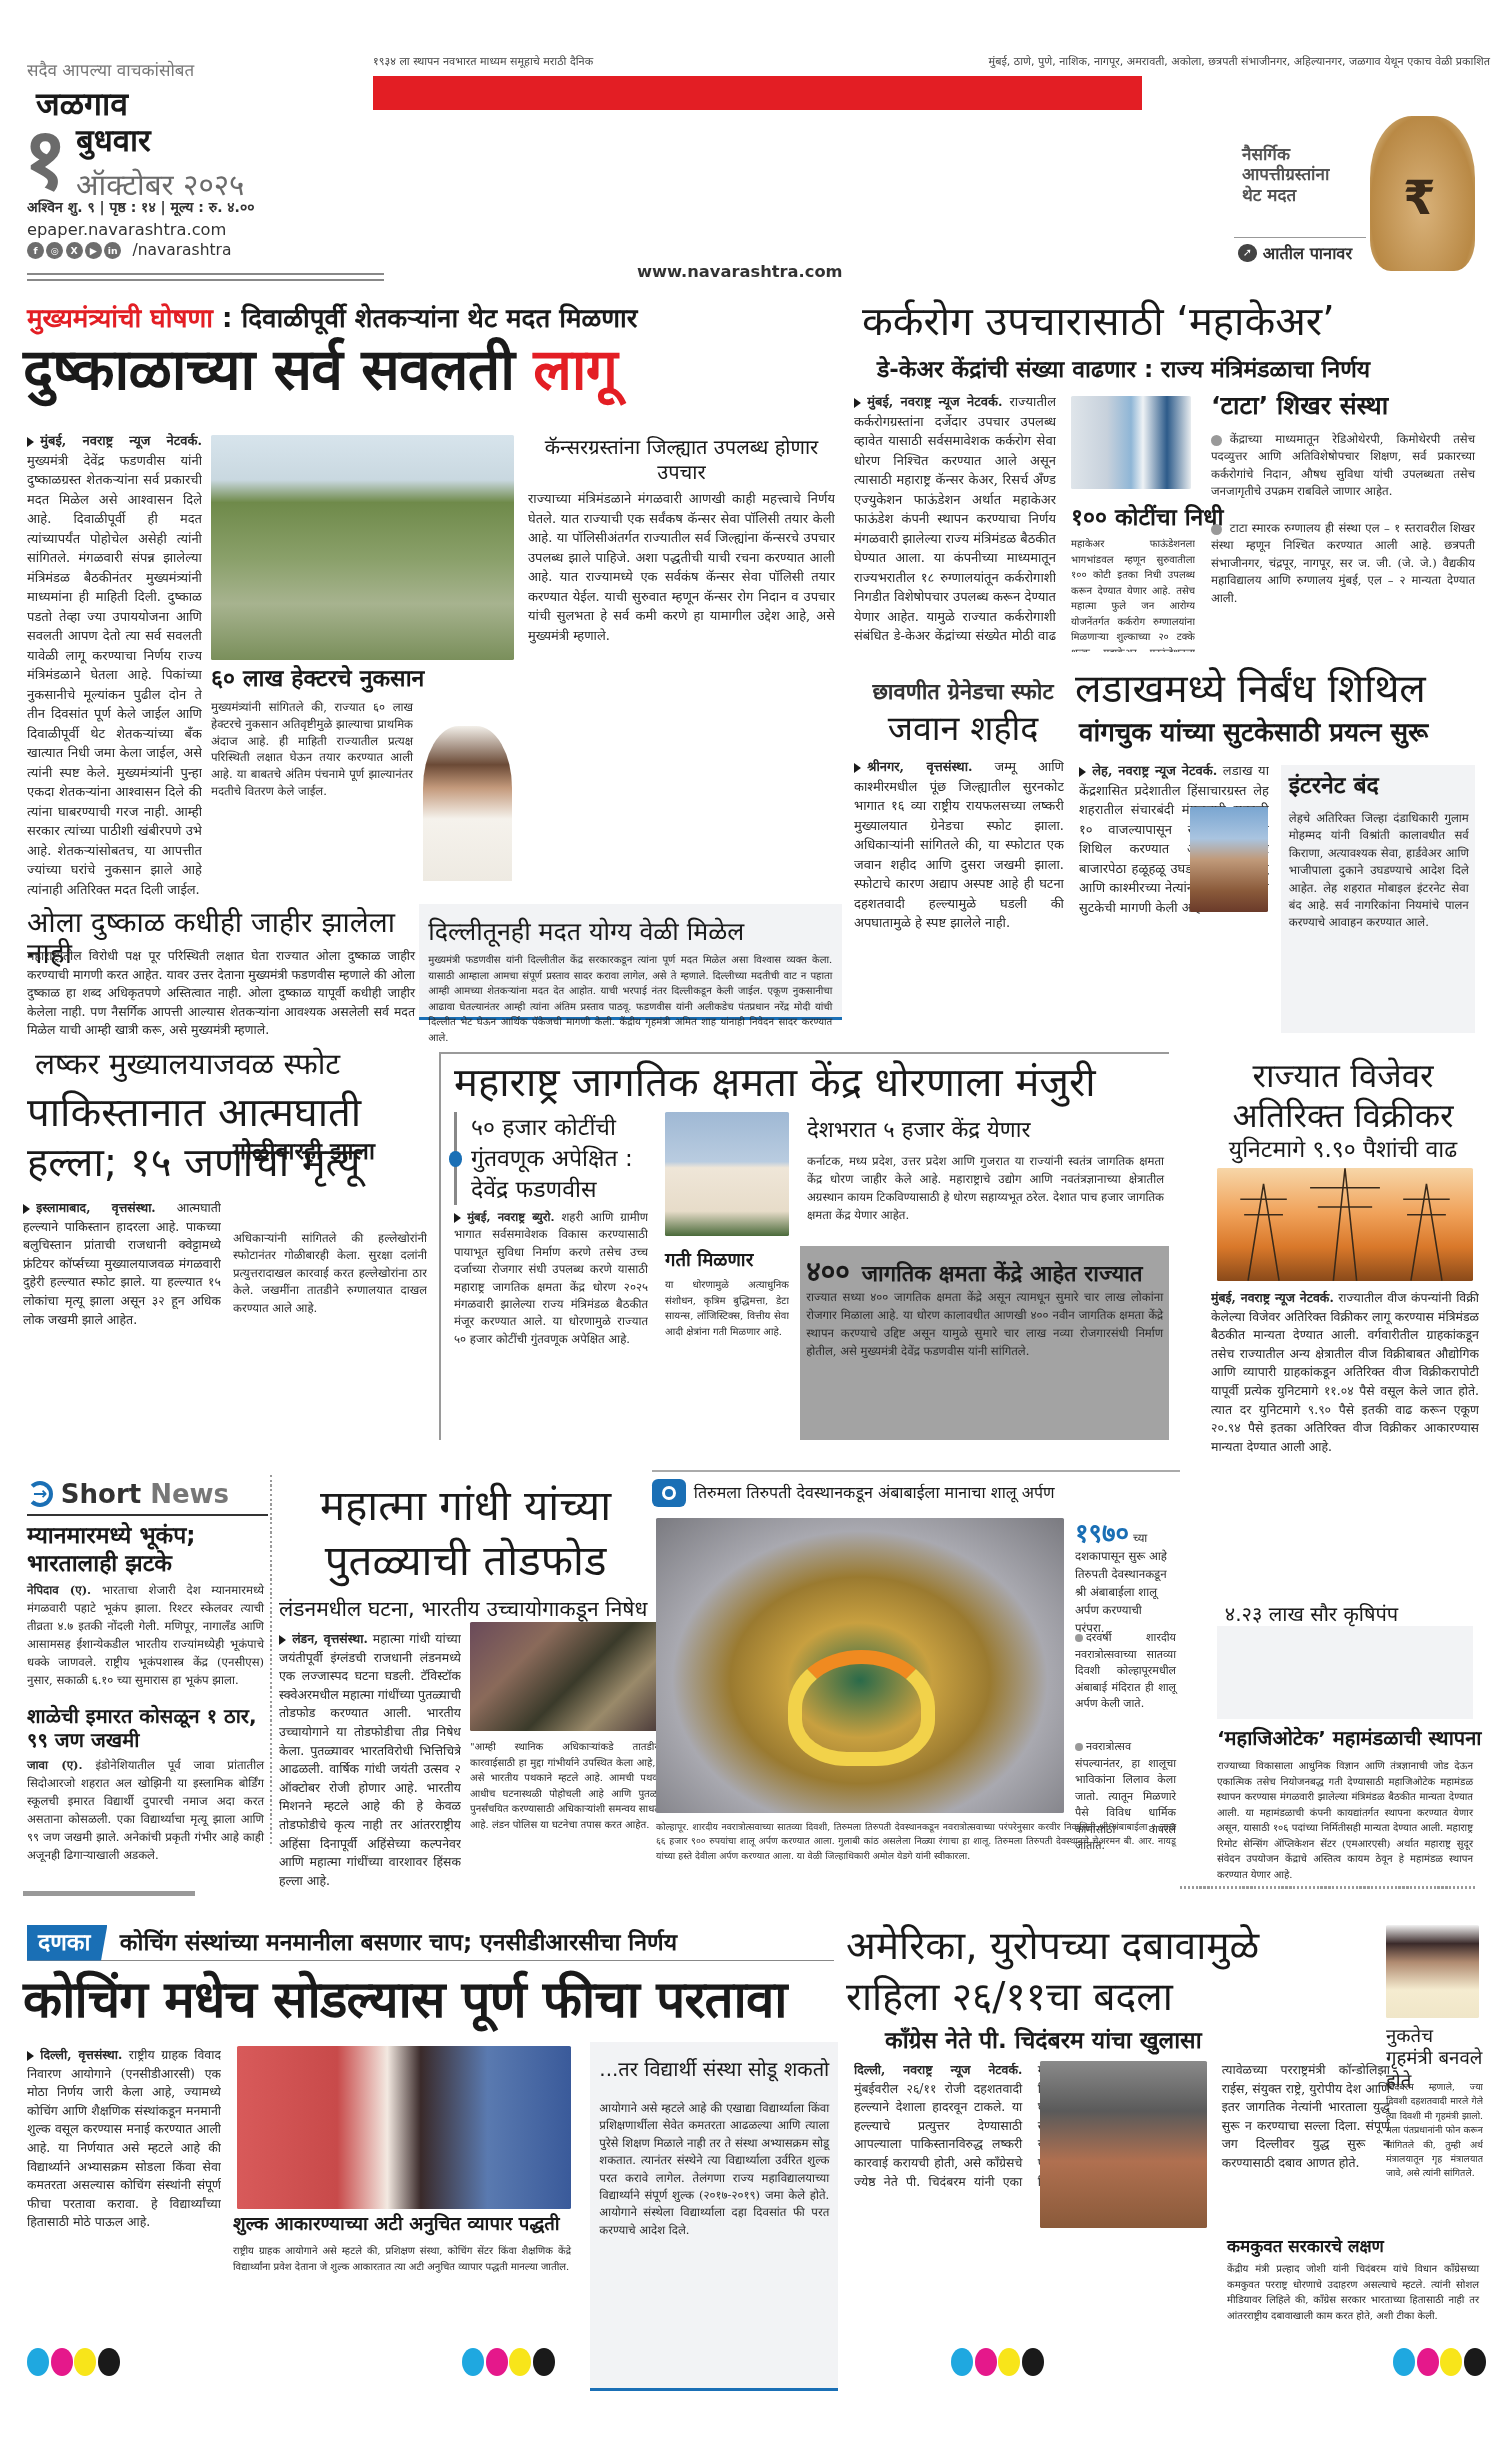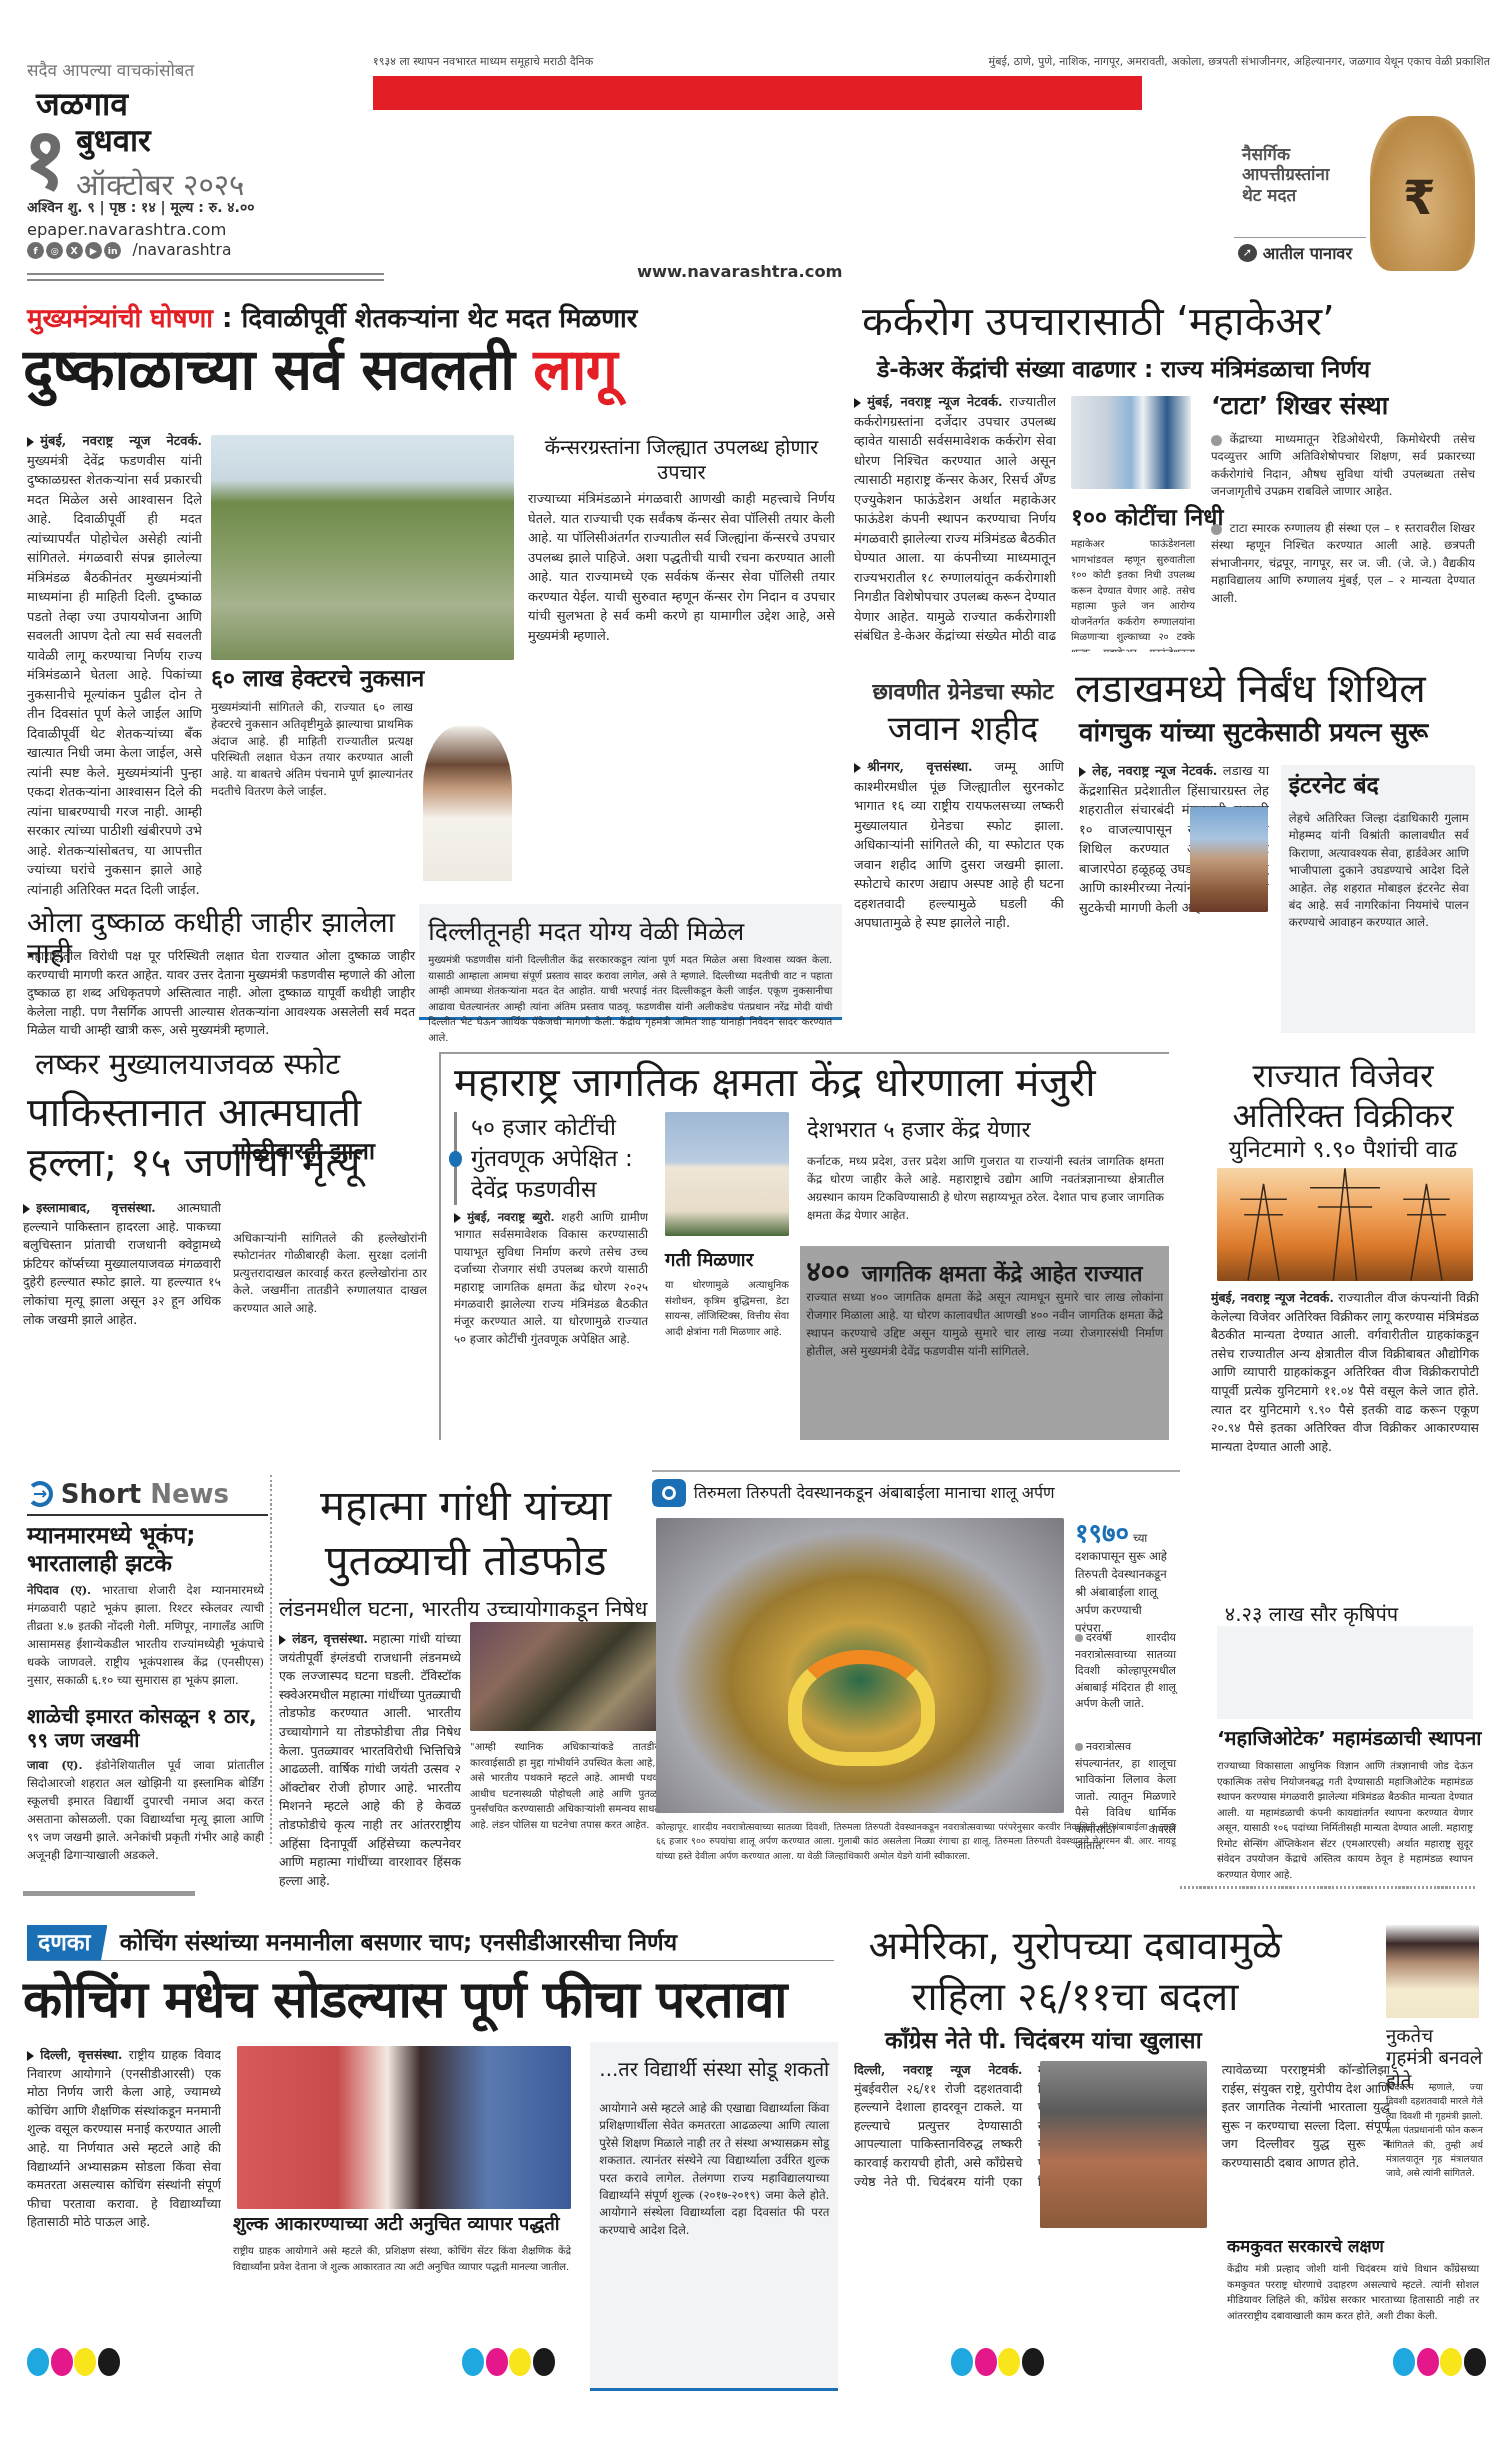--- a/index.html
+++ b/index.html
@@ -225,21 +225,21 @@
   <span class="bullet"></span><b>दिल्ली, वृत्तसंस्था.</b> <span>राष्ट्रीय ग्राहक विवाद निवारण आयोगाने (एनसीडीआरसी) एक मोठा निर्णय जारी केला आहे, ज्यामध्ये कोचिंग आणि शैक्षणिक संस्थांकडून मनमानी शुल्क वसूल करण्यास मनाई करण्यात आली आहे. या निर्णयात असे म्हटले आहे की विद्यार्थ्याने अभ्यासक्रम सोडला किंवा सेवा कमतरता असल्यास कोचिंग संस्थांनी संपूर्ण फीचा परतावा करावा. हे विद्यार्थ्यांच्या हितासाठी मोठे पाऊल आहे.</span>
 </div>
 <div class="photo" style="left:237px;top:2046px;width:334px;height:163px;background:linear-gradient(90deg,#d85a5a 0%,#c84a4a 30%,#f3e9e1 45%,#3a2a2a 55%,#5a7ab0 75%,#3a5a9a 100%)"></div>
 <div class="abs hd" style="left:233px;top:2214px;font-size:18.6px;white-space:nowrap">शुल्क आकारण्याच्या अटी अनुचित व्यापार पद्धती</div>
 <div class="abs body" style="left:233px;top:2243px;width:338px;font-size:10px;line-height:1.55">राष्ट्रीय ग्राहक आयोगाने असे म्हटले की, प्रशिक्षण संस्था, कोचिंग सेंटर किंवा शैक्षणिक केंद्रे विद्यार्थ्यांना प्रवेश देताना जे शुल्क आकारतात त्या अटी अनुचित व्यापार पद्धती मानल्या जातील.</div>
 <div class="abs shade" style="left:590px;top:2042px;width:248px;height:349px;border-bottom:3.9px solid #1a6fb5">
   <div class="hd" style="position:absolute;left:9.3px;top:15.5px;font-size:20px;font-weight:normal">...तर विद्यार्थी संस्था सोडू शकतो</div>
   <div class="body sm" style="position:absolute;left:9.3px;top:58px;width:230px;font-size:11.6px">आयोगाने असे म्हटले आहे की एखाद्या विद्यार्थ्याला किंवा प्रशिक्षणार्थीला सेवेत कमतरता आढळल्या आणि त्याला पुरेसे शिक्षण मिळाले नाही तर ते संस्था अभ्यासक्रम सोडू शकतात. त्यानंतर संस्थेने त्या विद्यार्थ्याला उर्वरित शुल्क परत करावे लागेल. तेलंगणा राज्य महाविद्यालयाच्या विद्यार्थ्याने संपूर्ण शुल्क (२०१७-२०१९) जमा केले होते. आयोगाने संस्थेला विद्यार्थ्याला दहा दिवसांत फी परत करण्याचे आदेश दिले.</div>
 </div>
 
-<div class="abs hd" style="left:846px;top:1921px;width:458px;font-size:39px;line-height:1.3;text-align:center;font-weight:normal">अमेरिका, युरोपच्या दबावामुळे राहिला २६/११चा बदला</div>
+<div class="abs hd" style="left:846px;top:1921px;width:458px;font-size:39px;line-height:1.3;text-align:left;font-weight:normal">अमेरिका, युरोपच्या दबावामुळे राहिला २६/११चा बदला</div>
 <div class="photo" style="left:1386px;top:1925px;width:93px;height:93px;background:linear-gradient(180deg,#f2f2f2 0%,#3a2a2a 20%,#b08a70 40%,#f5ecd0 70%,#f0e6c8 100%)"></div>
 <div class="abs hd" style="left:885px;top:2028px;font-size:23px;white-space:nowrap">काँग्रेस नेते पी. चिदंबरम यांचा खुलासा</div>
 <div class="abs body sm" style="left:854px;top:2061px;width:536px;height:303px;overflow:hidden;columns:3;column-gap:15.5px;font-size:12.4px">
   <b>दिल्ली, नवराष्ट्र न्यूज नेटवर्क.</b> <span>मुंबईवरील २६/११ रोजी दहशतवादी हल्ल्याने देशाला हादरवून टाकले. या हल्ल्याचे प्रत्युत्तर देण्यासाठी आपल्याला पाकिस्तानविरुद्ध लष्करी कारवाई करायची होती, असे काँग्रेसचे ज्येष्ठ नेते पी. चिदंबरम यांनी एका मुलाखतीत हा गौप्यस्फोट केला. चिदंबरम म्हणाले की त्यांनी सूड घेण्याचा विचार केला होता, परंतु सरकारने त्याला नकार दिला. भाजपाने या विधानावरून काँग्रेसला कोंडीत पकडण्याचा प्रयत्न केला आहे. चिदंबरम म्हणाले की, २६/११ नंतर त्यावेळच्या परराष्ट्रमंत्री कॉन्डोलिझा राईस, संयुक्त राष्ट्रे, युरोपीय देश आणि इतर जागतिक नेत्यांनी भारताला युद्ध सुरू न करण्याचा सल्ला दिला. संपूर्ण जग दिल्लीवर युद्ध सुरू न करण्यासाठी दबाव आणत होते.</span>
 </div>
 <div class="photo" style="left:1040px;top:2061px;width:167px;height:167px;background:linear-gradient(180deg,#8a8a8a 0%,#5a5a5a 30%,#b07050 60%,#8a5a3a 100%)"></div>
 <div class="abs shade" style="left:1397px;top:2022px;width:0;height:0"></div>
 <div class="abs shade" style="left:1386px;top:2022px;width:97px;height:0"></div>
 <div class="abs hd" style="left:1386px;top:2025px;width:97px;font-size:18.6px;line-height:1.2;font-weight:normal">नुकतेच गृहमंत्री बनवले होते</div>
 <div class="abs body" style="left:1386px;top:2080px;width:97px;font-size:9.3px;line-height:1.55;height:155px;overflow:hidden">चिदंबरम म्हणाले, ज्या दिवशी दहशतवादी मारले गेले त्या दिवशी मी गृहमंत्री झालो. मला पंतप्रधानांनी फोन करून सांगितले की, तुम्ही अर्थ मंत्रालयातून गृह मंत्रालयात जावे, असे त्यांनी सांगितले.</div>

